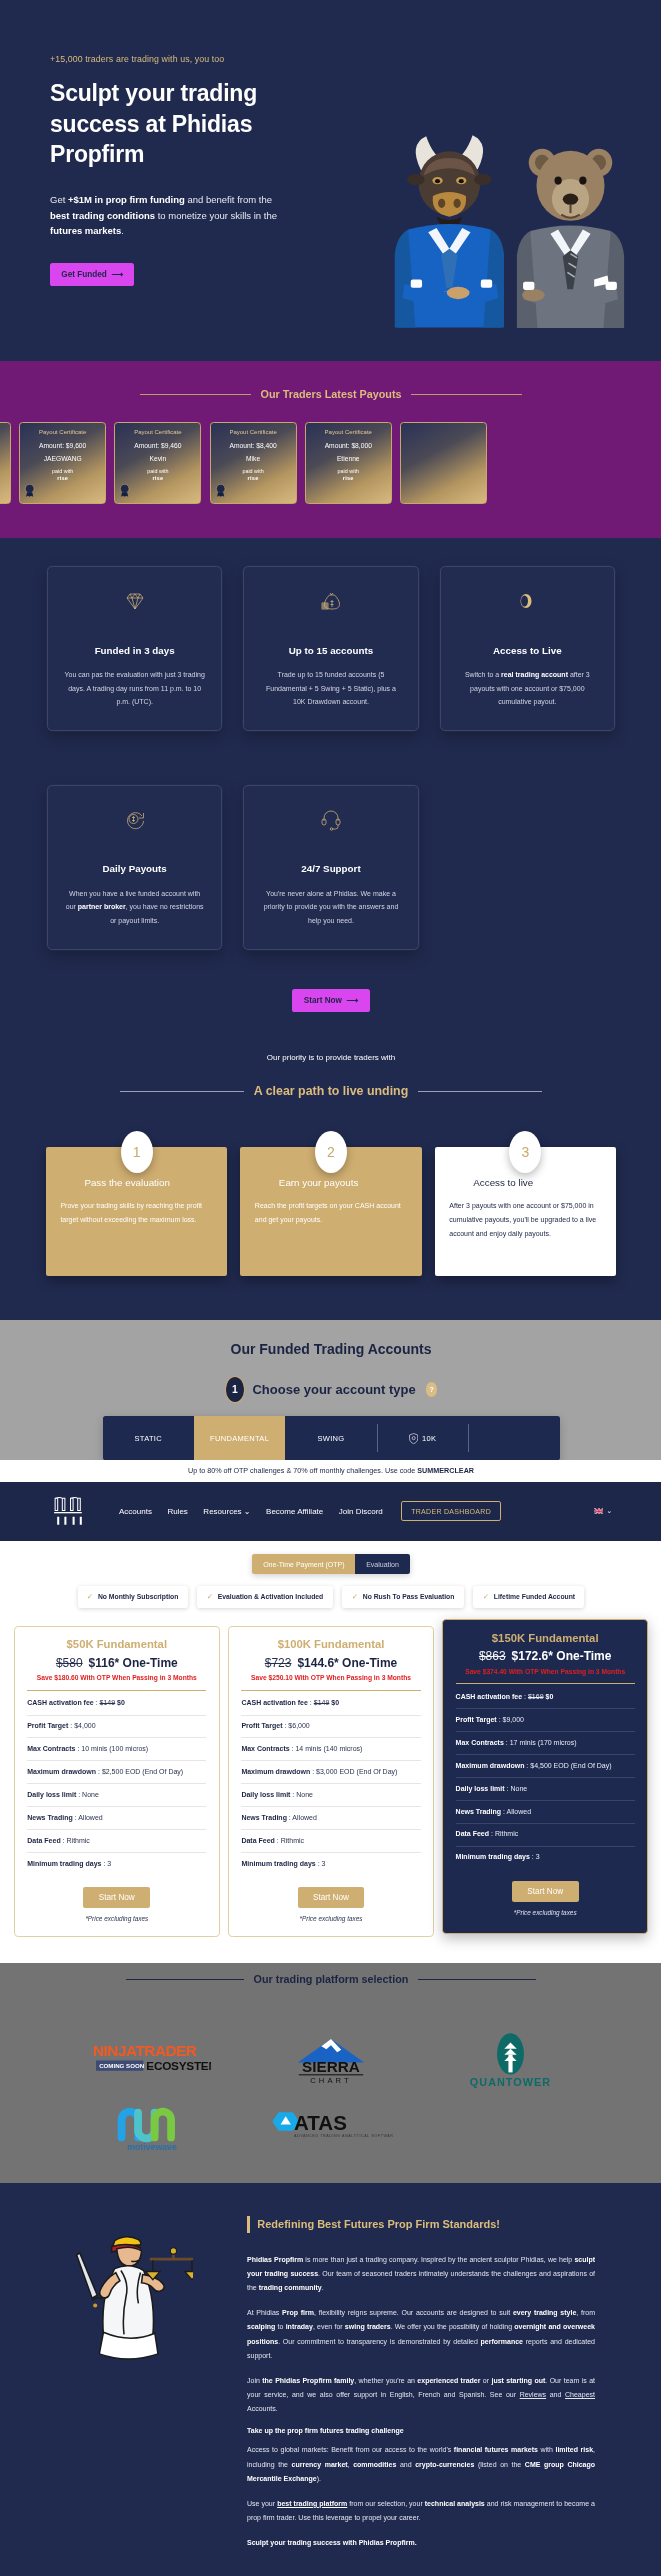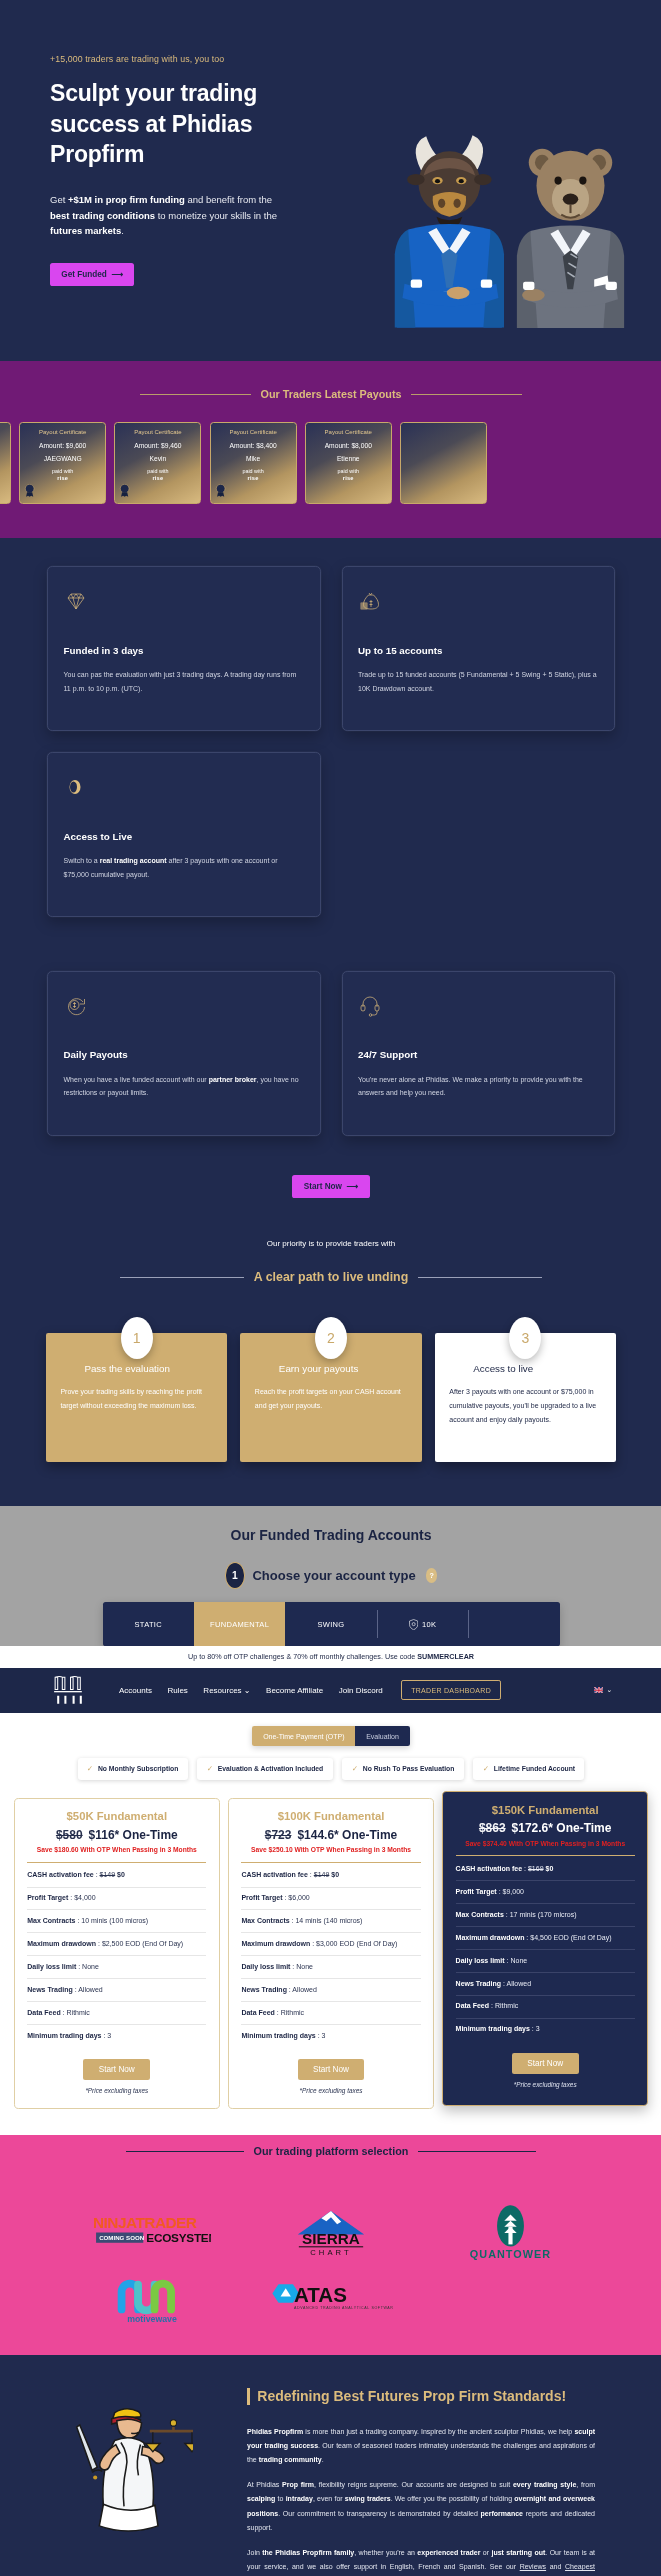--- a/index.html
+++ b/index.html
@@ -49,21 +49,21 @@
   .cert .seal { position:absolute; left:4.1px; bottom:5.2px; width:11.3px; height:13.4px; }
 
   
   .cond { background:#202a4e; padding:12.4px 0 0; }
   .cond-head { display:flex; align-items:center; justify-content:space-between; padding:0 49px; margin-bottom:37px;}
   .cond-head .left { display:flex; align-items:center; gap:6.7px; }
   .cond-head .bar { width:2.6px; height:15.5px; background:#dcbc7d; }
   .cond-head h2 { font-size:8.8px; font-weight:500; color:#fff; }
   .cond-head .right { font-size:8.2px; color:#fff; border-right:0.5px solid #8d93ab; padding-right:6.2px;}
   .cond-head .right .g { color:#dcbc7d; }
-  .grid3 { display:grid; grid-template-columns:repeat(2,1fr); gap:21px; padding:16px 47px; }
+  .grid3 { display:grid; grid-template-columns:repeat(3,1fr); gap:21px; padding:16px 47px;text-align:center; }
   .ccard {
     background:#222c51; border:0.5px solid #3b456b; border-radius:5.2px;
     padding:21.6px 15.5px 17.5px; min-height:165px;
     box-shadow:0 0 0 0.5px rgba(255,255,255,.05), 0 5.2px 13.4px rgba(0,0,0,.25);
   }
   .ccard .ic { height:27px; margin-bottom:29px; color:#dcbc7d; }
   .ccard h3 { font-size:9.8px; font-weight:600; color:#fff; margin-bottom:12.4px; }
   .ccard p { font-size:7px; line-height:1.95; color:#d2d6e3; }
   .ccard p b { color:#fff; font-weight:700; }
   .start-wrap { text-align:center; padding:23px 0 36px; }
@@ -111,21 +111,21 @@
   .typebar .seg.active { background:#cfae71; color:#fff; }
   .typebar .seg.div::before { content:""; position:absolute; left:0; top:8.2px; bottom:8.2px; width:0.5px; background:#5b6488; }
   .typebar .seg.k { gap:4.1px; }
 
   
   .promo { position:relative; background:#fff; text-align:center; font-size:7.2px; color:#1b2443;
     padding:5.7px 0 6.7px; z-index:20; }
   .promo b { font-weight:700; }
 
   
-  .nav { background:#1d2749; height:45px; display:flex; align-items:center; padding:0 50px; gap:0; z-index:20; position:relative;}
+  .nav { background:#1d2749; height:59px; display:flex; align-items:center; padding:0 50px; gap:0; z-index:20; position:relative;}
   .nav .logo { width:39px; height:32px; margin-right:30px; }
   .nav a { color:#fff; font-size:8px; margin-right:15.5px; text-decoration:none; white-space:nowrap; cursor:pointer;}
   .nav .dash { border:0.5px solid #cfae71; color:#dcbc7d; font-size:7px; letter-spacing:0.3px;
     padding:5.7px 8.8px; border-radius:2.1px; margin-right:11.3px; margin-left:3.1px;}
   .nav .lang { display:flex; align-items:center; gap:3.1px; font-size:6.7px; color:#fff; margin-left:auto; margin-right:0;}
   .flag { width:9.8px; height:6.7px; display:inline-block; }
 
   
   .toggle-wrap { background:#fff; display:flex; justify-content:center; padding:13.4px 0 0; }
   .toggle { display:flex; border-radius:2.1px; overflow:hidden; box-shadow:0 2.1px 6.2px rgba(0,0,0,.18); }
@@ -139,47 +139,47 @@
     display:flex; align-items:center; gap:4.6px; white-space:nowrap; }
   .chip .ck { color:#cfae71; font-size:7.7px; font-weight:400; }
 
   
   .prices { background:#fff; display:flex; justify-content:center; align-items:flex-start; gap:8.2px; padding:2.1px 10.3px 26px; }
   .pc { width:206px; border:0.8px solid #e0cfa4; border-radius:4.6px; padding:11.3px 12.4px 13.4px; background:#fff; }
   .pc.feat { background:#1e2950; border:0.8px solid #cfae71; box-shadow:0 4.1px 12.4px rgba(0,0,0,.25); margin-top:-6.2px; padding-bottom:17.5px;}
   .pc .tier { text-align:center; font-size:11.3px; font-weight:700; color:#cfae71; margin-bottom:5.7px; }
   .pc .price { text-align:center; font-size:12px; font-weight:700; color:#1b2443; margin-bottom:3.6px; }
   .pc.feat .price { color:#fff; }
-  .pc .price s { color:#1b2443; font-weight:700; opacity:.95; margin-right:2.6px;}
+  .pc .price s { color:#1b2443; font-weight:400; opacity:.95; margin-right:2.6px;}
   .pc.feat .price s { color:#fff; }
   .pc .save { text-align:center; font-size:6.7px; font-weight:700; color:#e02020; line-height:1.45; margin-bottom:6.7px; }
   .pc .sep { height:1px; background:#cfae71; margin:3.1px 0 2.1px; }
   .pc .row { font-size:7px; color:#2a3350; padding:5.7px 0; border-bottom:0.5px solid #e6e6e6; line-height:1.5;}
   .pc.feat .row { color:#e9ecf5; border-bottom:0.5px solid #3a4369; }
   .pc .row b { font-weight:700; color:#1b2443; }
   .pc.feat .row b { color:#fff; }
   .pc .row s { }
   .pc .cta { text-align:center; margin-top:12.4px; }
   .pc .cta button { background:#cfae71; color:#fff; border:none; border-radius:2.1px;
     padding:6.2px 15.5px; font-size:8.2px; cursor:pointer; font-family:"Liberation Sans", sans-serif;}
   .pc .note { text-align:center; font-style:italic; font-size:6.4px; margin-top:6.7px; color:#2a3350;}
   .pc.feat .note { color:#dfe3ef; }
 
   
-  .plat { background:#ec4899; padding:10.3px 0 27px; }
+  .plat { background:#737373; padding:10.3px 0 27px; }
   .plat .rule-head .txt { color:#1b2443; font-size:10.8px; font-weight:700;}
   .plat .rule-head .line { background:#1b2443; width:118px; }
   .plat-grid { display:grid; grid-template-columns:repeat(3,1fr); gap:4.1px 0; padding:23px 62px 0; justify-items:center; align-items:center;}
   .plat-cell { height:61px; display:flex; align-items:center; justify-content:center; }
 
   
   .about { background:#202a4e; padding:33px 0 36px; display:flex; gap:0; }
   .about .artcol { width:247px; display:flex; justify-content:center; padding-top:5.2px; }
   .about .txtcol { width:381px; padding-right:33px; }
-  .about h3 { display:flex; align-items:center; gap:7.2px; font-size:14px; color:#dcbc7d; font-weight:600; margin-bottom:19.6px;}
+  .about h3 { display:flex; align-items:center; gap:7.2px; font-size:11px; color:#dcbc7d; font-weight:600; margin-bottom:19.6px;}
   .about h3 .bar { width:3.1px; height:17.5px; background:#dcbc7d; }
   .about p { font-size:7px; line-height:2.05; color:#e3e6ef; margin-bottom:10.3px; text-align:justify; }
   .about p b { font-weight:700; color:#fff; }
   .about p u { text-decoration:underline; }
   .about .sub { font-weight:700; font-size:7px; color:#fff; margin-bottom:9.3px;}
 </style>
 </head>
 <body>
 
 <section class="hero">

